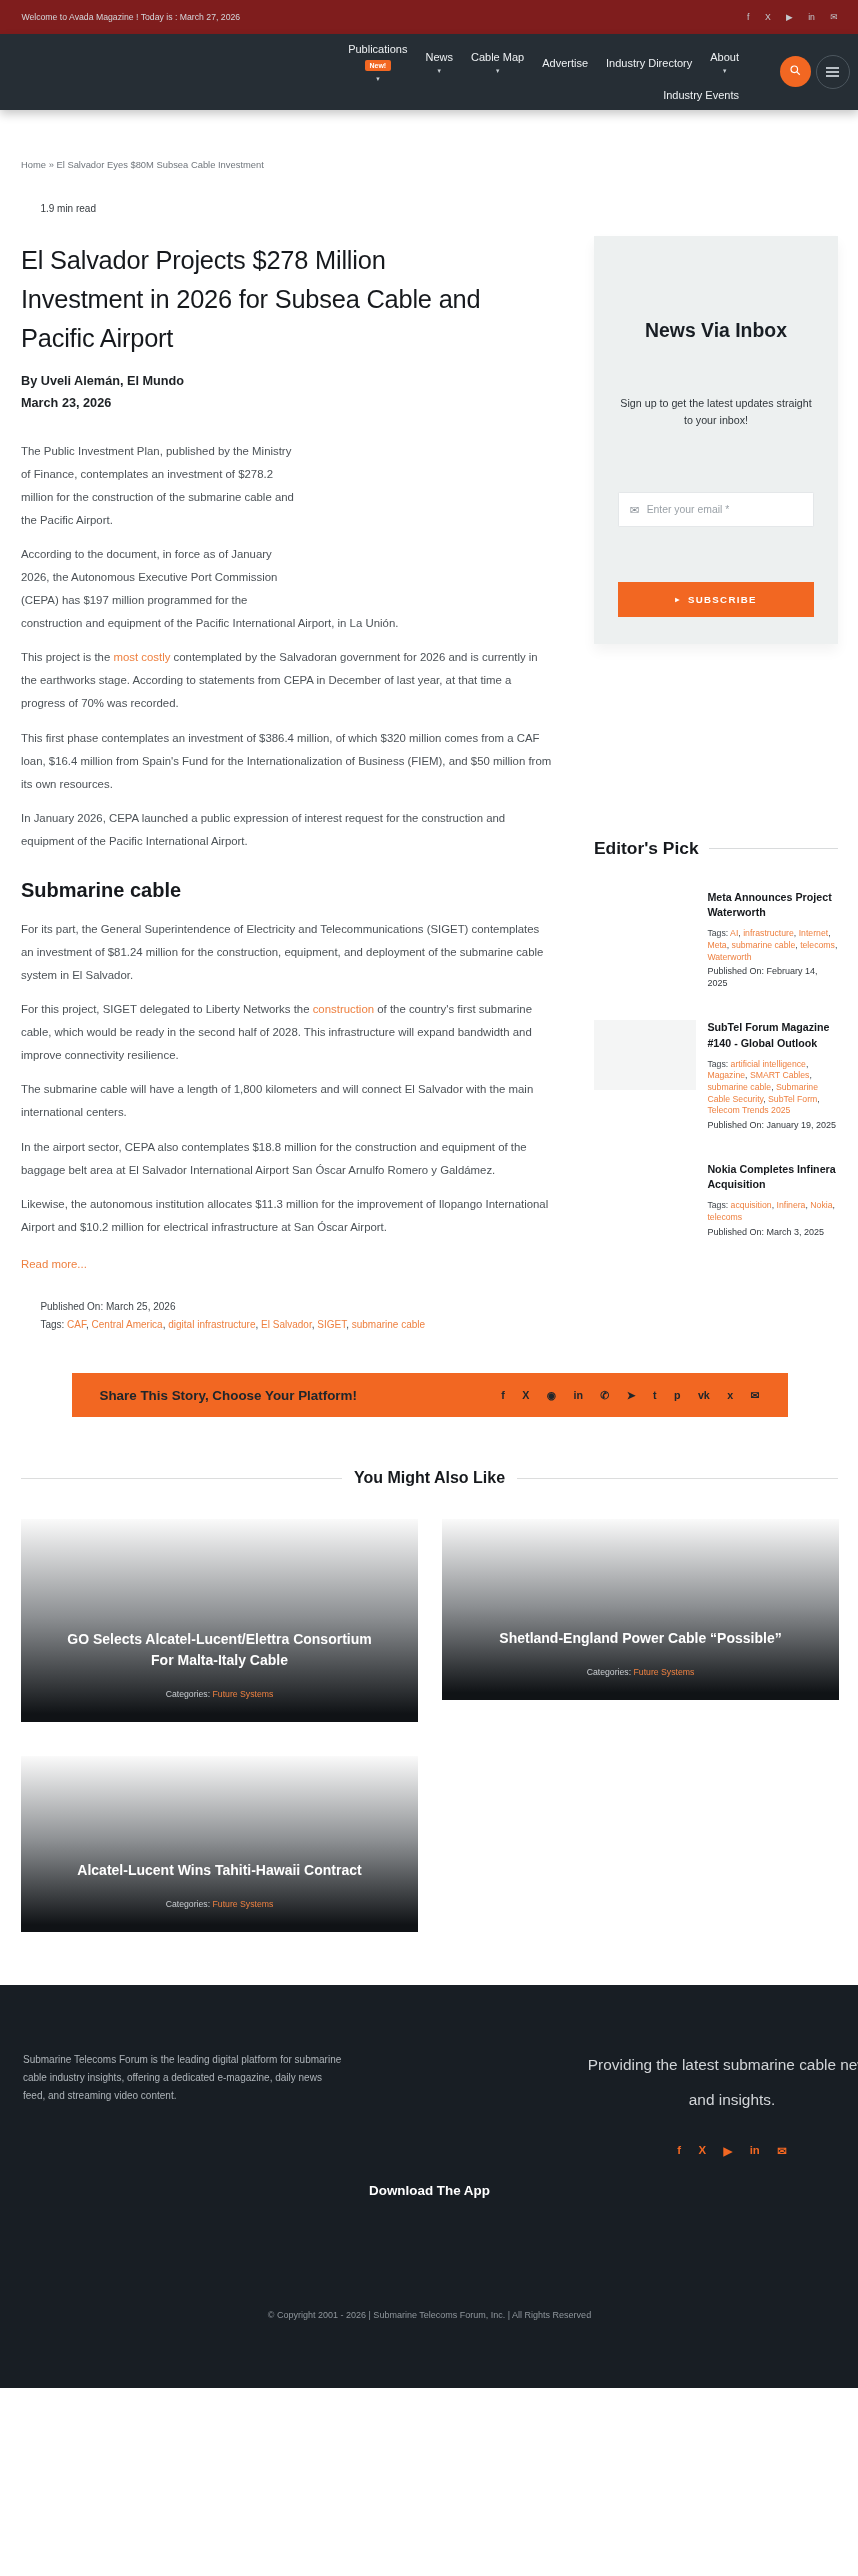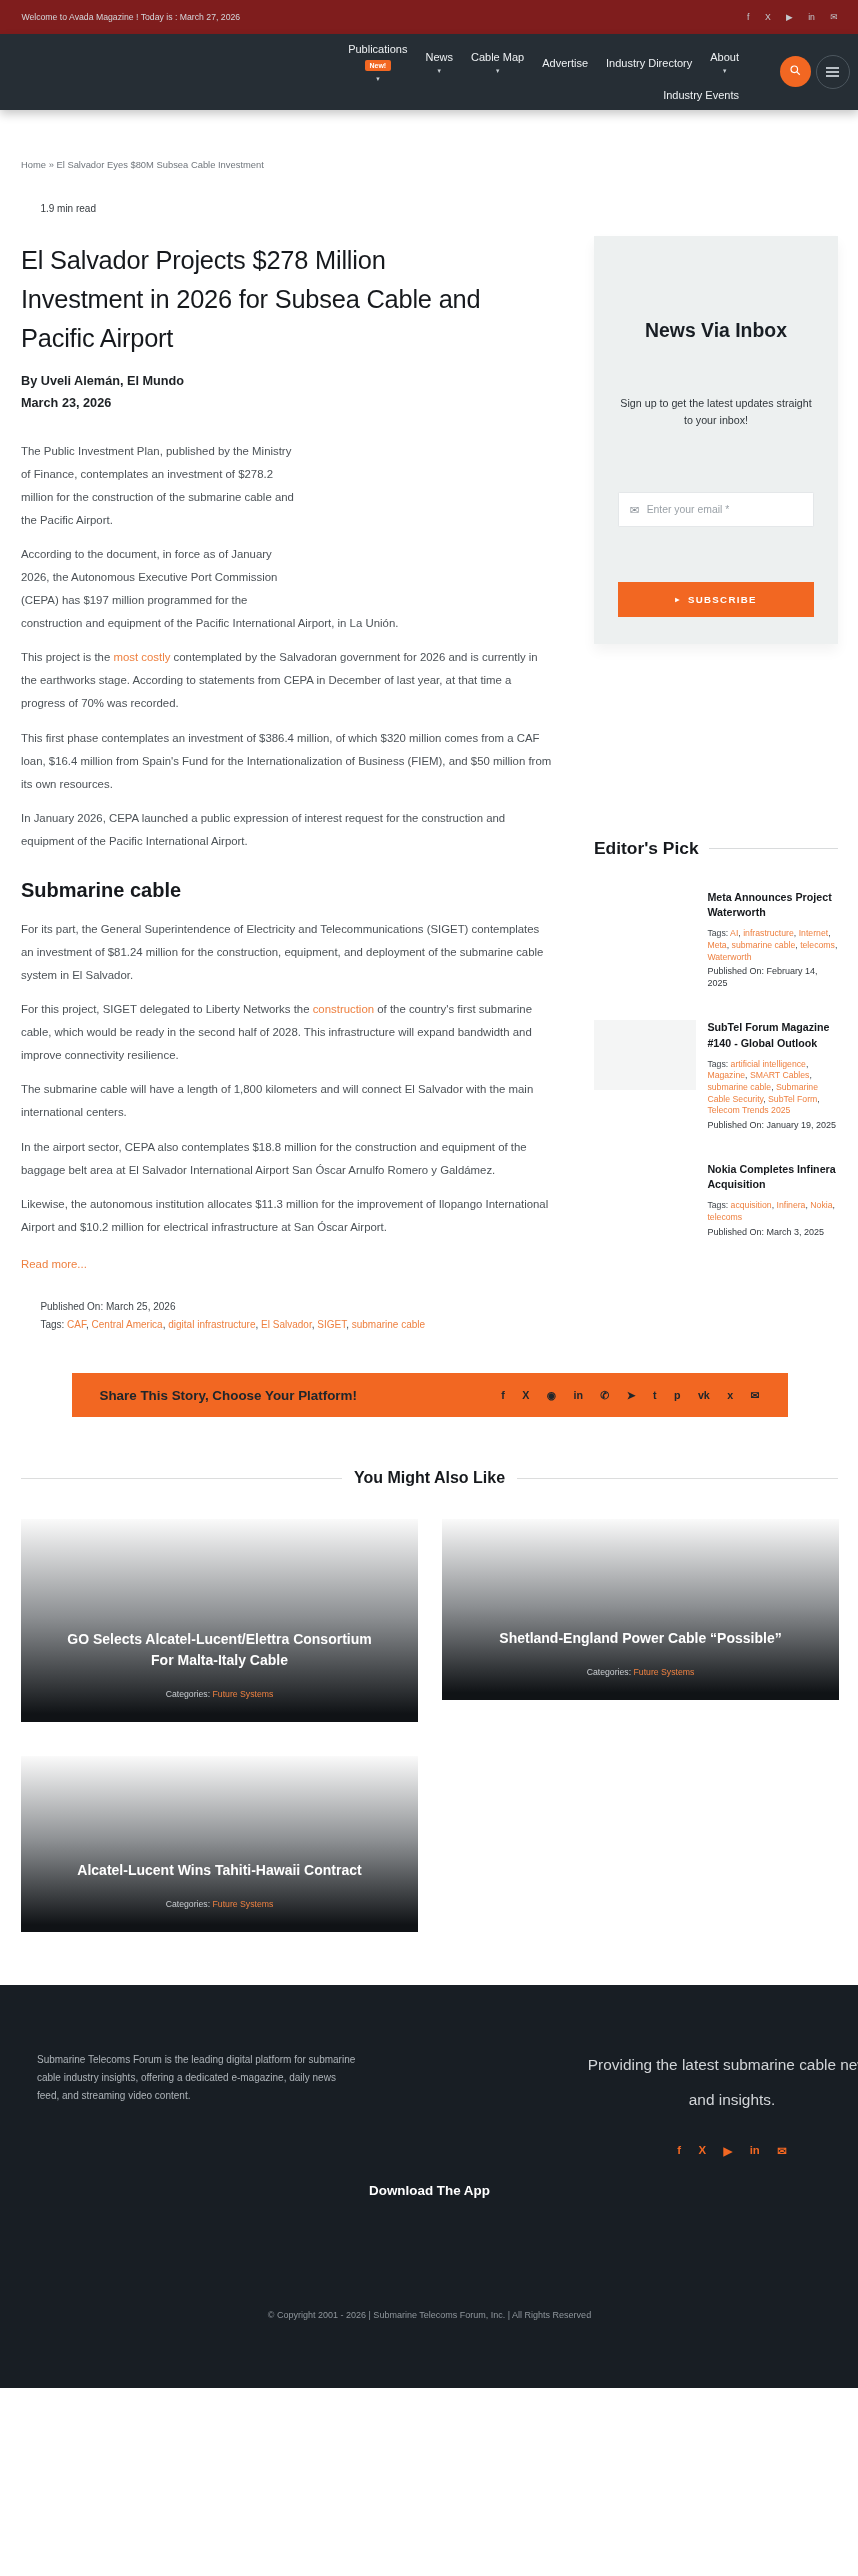--- a/index.html
+++ b/index.html
@@ -108,21 +108,21 @@
     position:relative; cursor:pointer;
     background:linear-gradient(180deg,#fafafa 0%,#8d9093 48%,#101316 96%);
     display:flex; flex-direction:column; justify-content:flex-end; align-items:center;
     padding-bottom:23px;
   }
   .card-title { color:#fff; font-size:14px; font-weight:700; line-height:21.4px; text-align:center; max-width:82%; margin-bottom:17.4px; }
   .card-cats { font-size:8.7px; color:#c9cdd1; }
   .card-cats .tag-link { color:#ee8040; cursor:pointer; }
   
   footer { margin-top:53px; height:403px; background:#181e24; position:relative; }
-  .foot-about { position:absolute; left:37px; top:66px; width:321px; font-size:10px; line-height:18px; color:#aeb4b9; }
+  .foot-about { position:absolute; left:23px; top:66px; width:321px; font-size:10px; line-height:18px; color:#aeb4b9; }
   .foot-tagline { position:absolute; left:575px; top:62px; width:470px0; width:314px; text-align:center; font-size:15.4px; line-height:35px; color:#d2d5d8; }
   .foot-social { position:absolute; left:575px; top:159px; width:314px; display:flex; justify-content:center; gap:17.4px; }
   .foot-social .soc { color:#f26722; font-size:11.4px; font-weight:700; cursor:pointer; }
   .foot-download { position:absolute; left:0; right:0; top:198px; text-align:center; color:#fff; font-size:13.4px; font-weight:700; cursor:pointer; }
   .foot-copy { position:absolute; left:0; right:0; top:325px; text-align:center; color:#8f969c; font-size:9px; }
   .bottom-white { height:142px; background:#fff; }
 </style>
 </head>
 <body>
 

